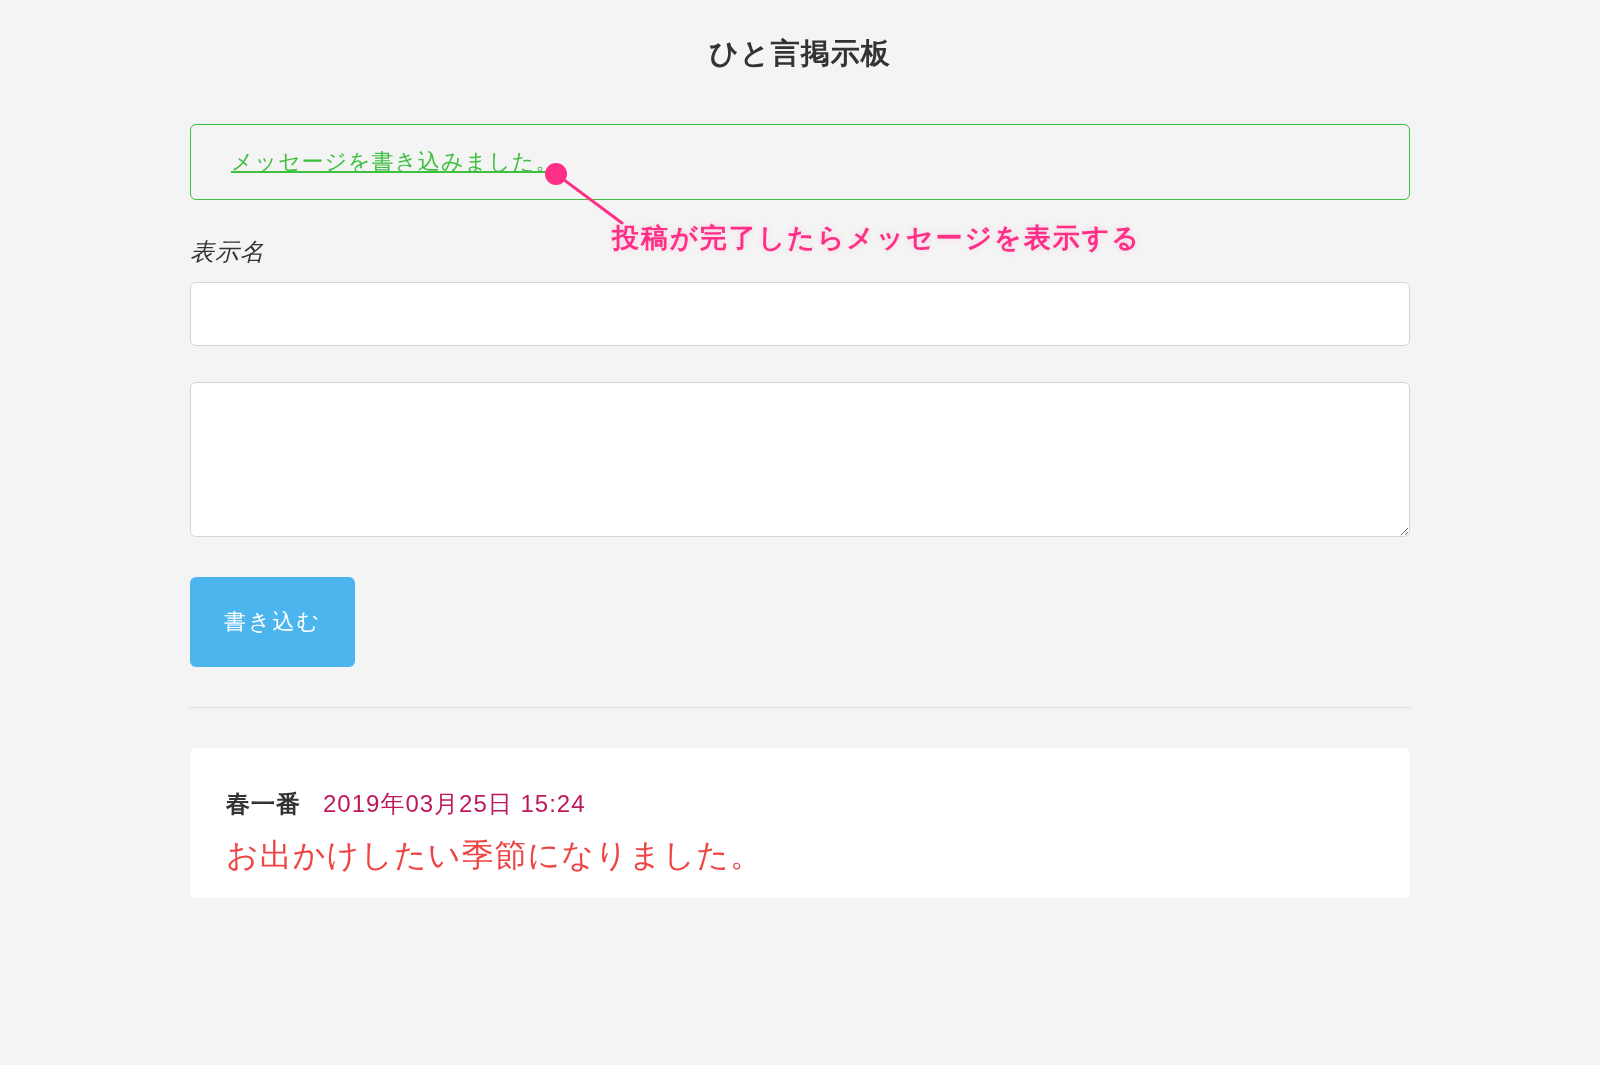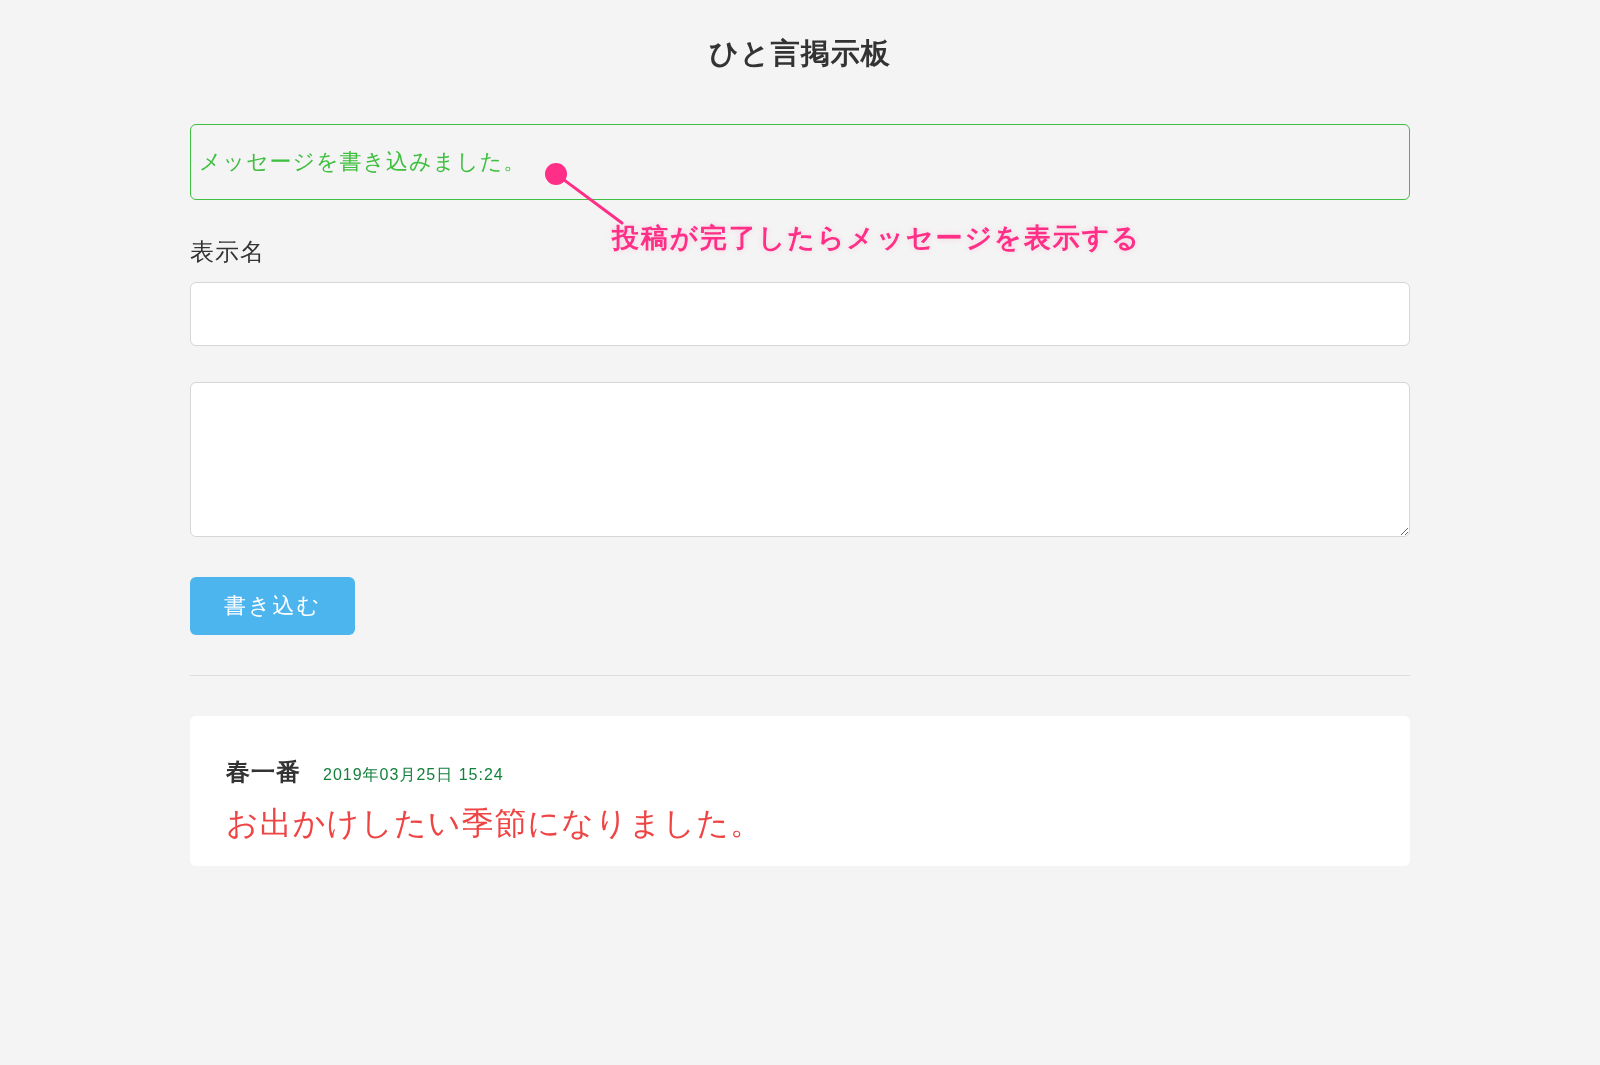--- a/index.html
+++ b/index.html
@@ -23,27 +23,28 @@
       text-align: center;
       font-size: 29px;
       font-weight: 700;
       color: #333;
       margin-bottom: 50px;
       letter-spacing: 1px;
     }
     .alert-success {
       border: 1.5px solid #3fbf3f;
       border-radius: 6px;
-      padding: 22px 8px;
+      padding: 22px 40px;
       color: #3fbf3f;
       font-size: 22px;
       margin-bottom: 36px;
       background: transparent;
       position: relative;
       letter-spacing: 1px;
+      text-decoration: underline;
     }
     .annotation-wrapper {
       position: relative;
       height: 0;
     }
     .annotation-dot {
       position: absolute;
       width: 22px;
       height: 22px;
       background-color: #ff2f87;
@@ -69,20 +70,21 @@
       text-shadow: 0 0 6px rgba(255, 47, 135, 0.18);
       letter-spacing: 2px;
       white-space: nowrap;
     }
     .form-label {
       font-size: 24px;
       color: #333;
       margin-bottom: 14px;
       display: block;
       letter-spacing: 1px;
+      font-style: italic;
     }
     .text-input {
       width: 100%;
       background: #fff;
       border: 1px solid #d6d6d6;
       border-radius: 6px;
       font-size: 22px;
       padding: 18px 16px;
       margin-bottom: 36px;
       color: #333;
@@ -101,21 +103,21 @@
       color: #333;
       outline: none;
       font-family: inherit;
     }
     .submit-button {
       background-color: #4db5ee;
       color: #fff;
       border: none;
       border-radius: 6px;
       font-size: 22px;
-      padding: 14px 34px;
+      padding: 30px 34px;
       cursor: pointer;
       letter-spacing: 2px;
       margin-bottom: 40px;
     }
     .divider {
       border: none;
       border-top: 1px solid #ddd;
       margin-bottom: 40px;
     }
     .post-card {
@@ -129,22 +131,22 @@
       gap: 22px;
       margin-bottom: 14px;
     }
     .post-author {
       font-size: 24px;
       font-weight: 700;
       color: #333;
       letter-spacing: 1px;
     }
     .post-timestamp {
-      font-size: 16px;
-      color: #15803d;
+      font-size: 24px;
+      color: #be185d;
       letter-spacing: 1px;
     }
     .post-body {
       font-size: 32px;
       color: #ef4444;
       letter-spacing: 1px;
     }
   </style>
 </head>
 <body>

